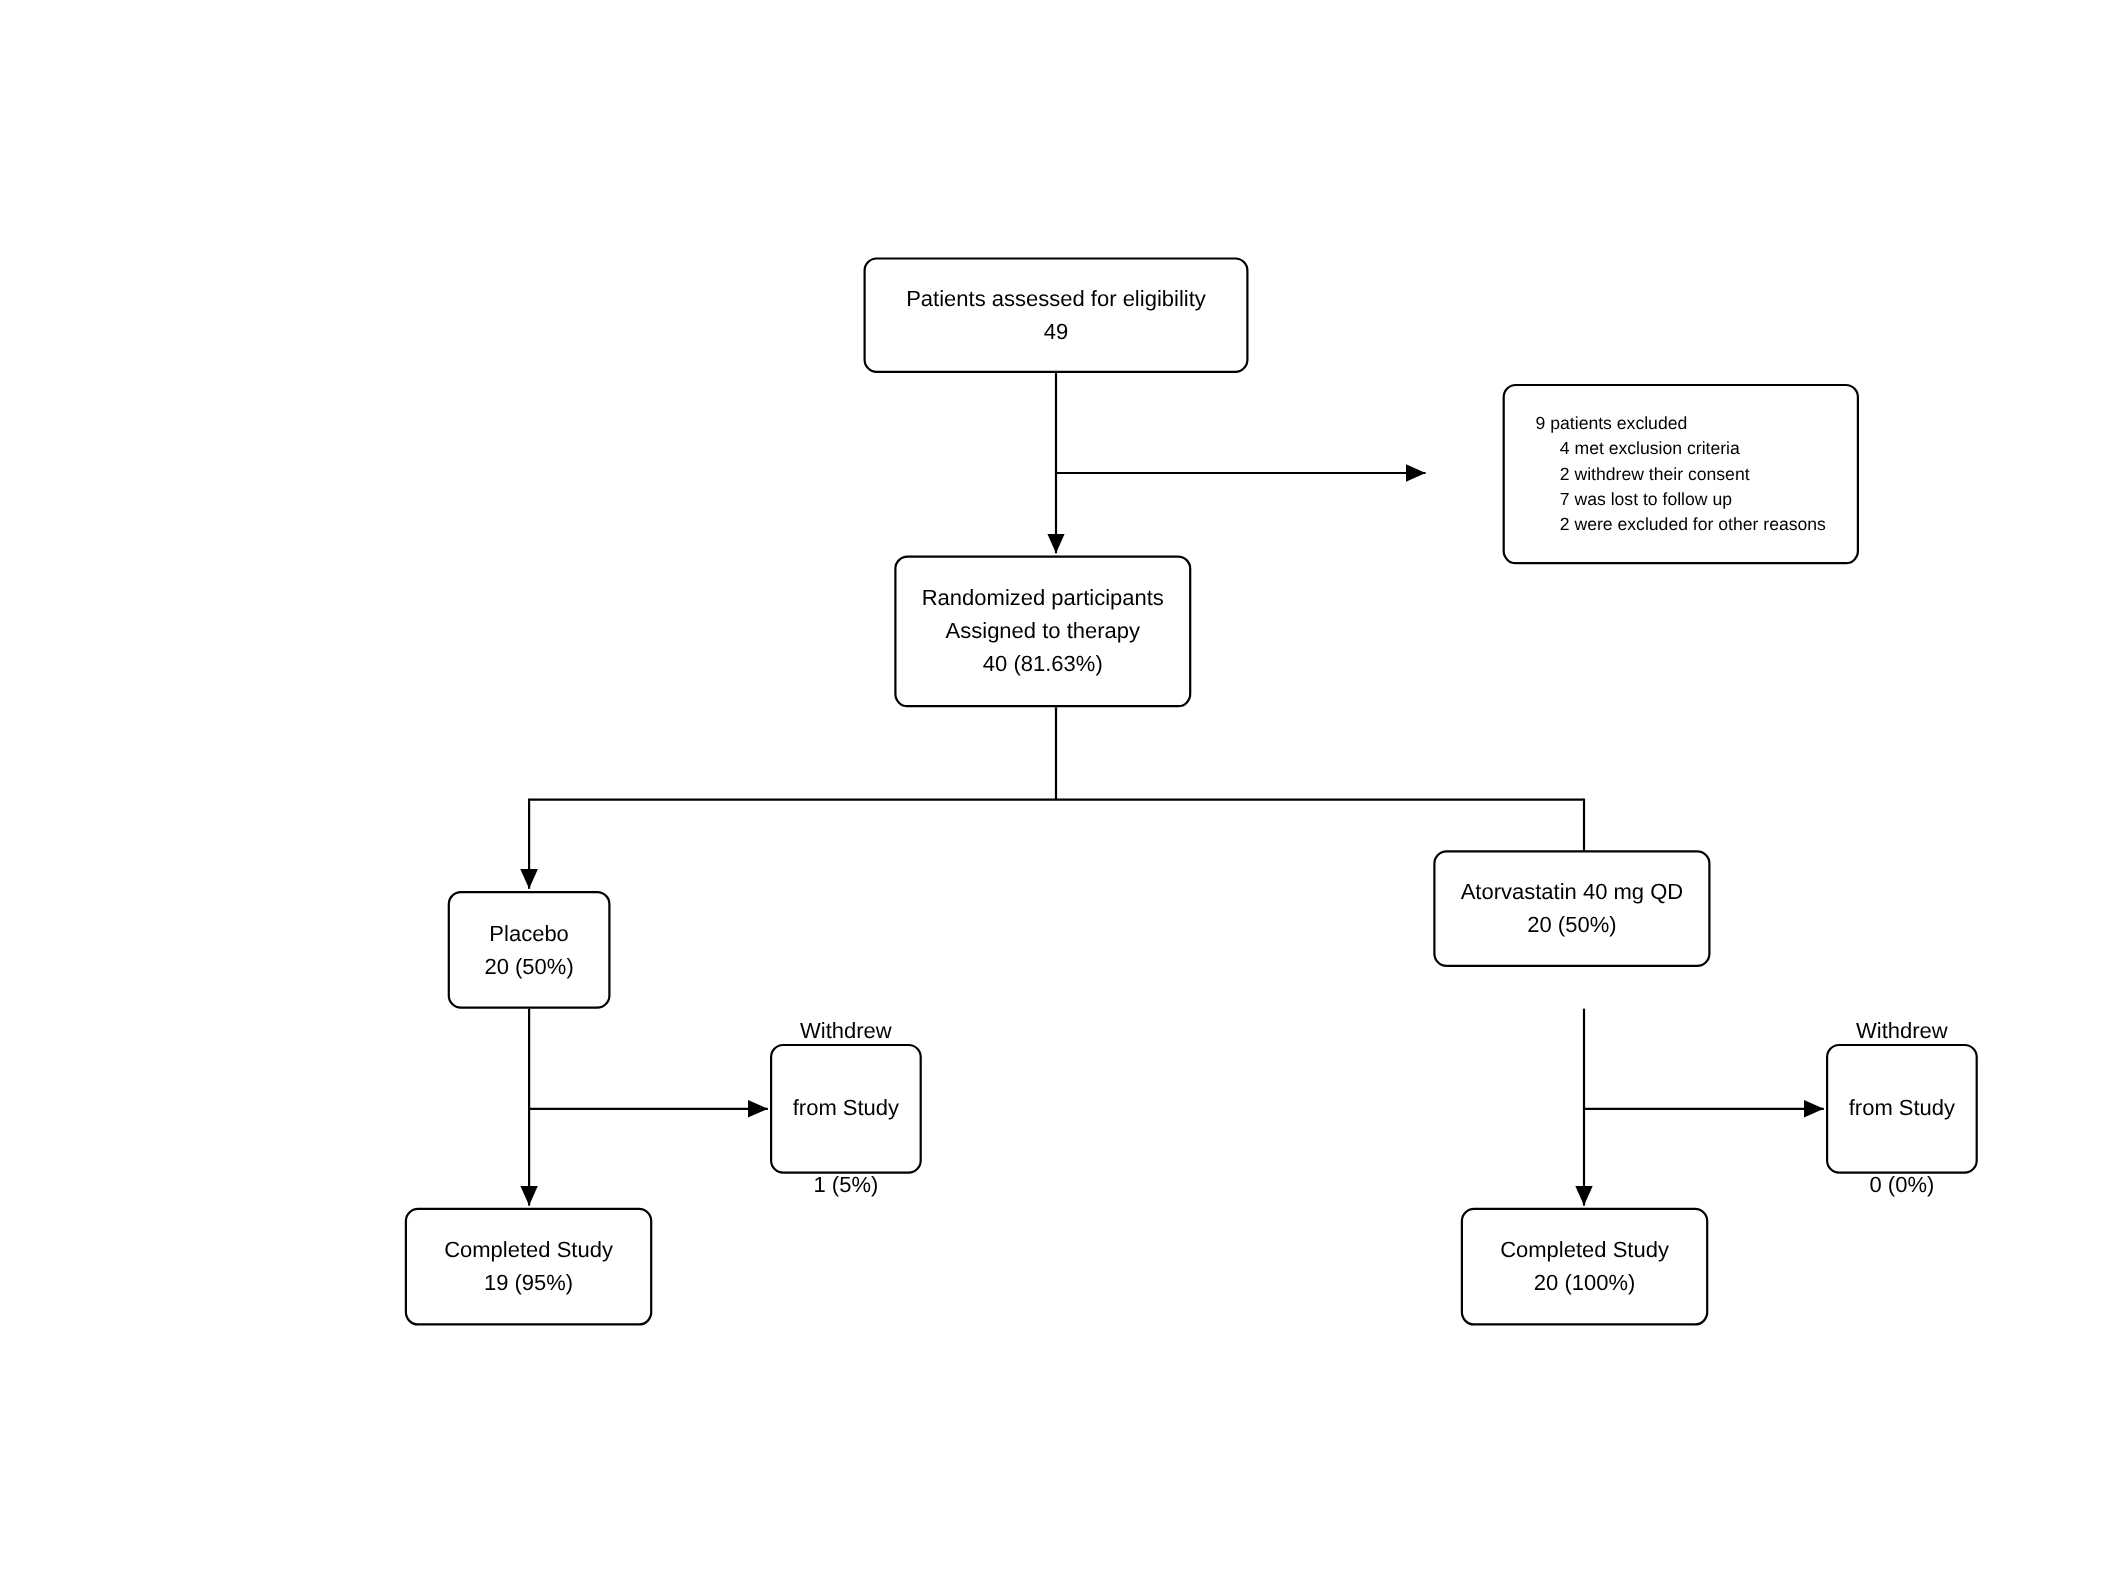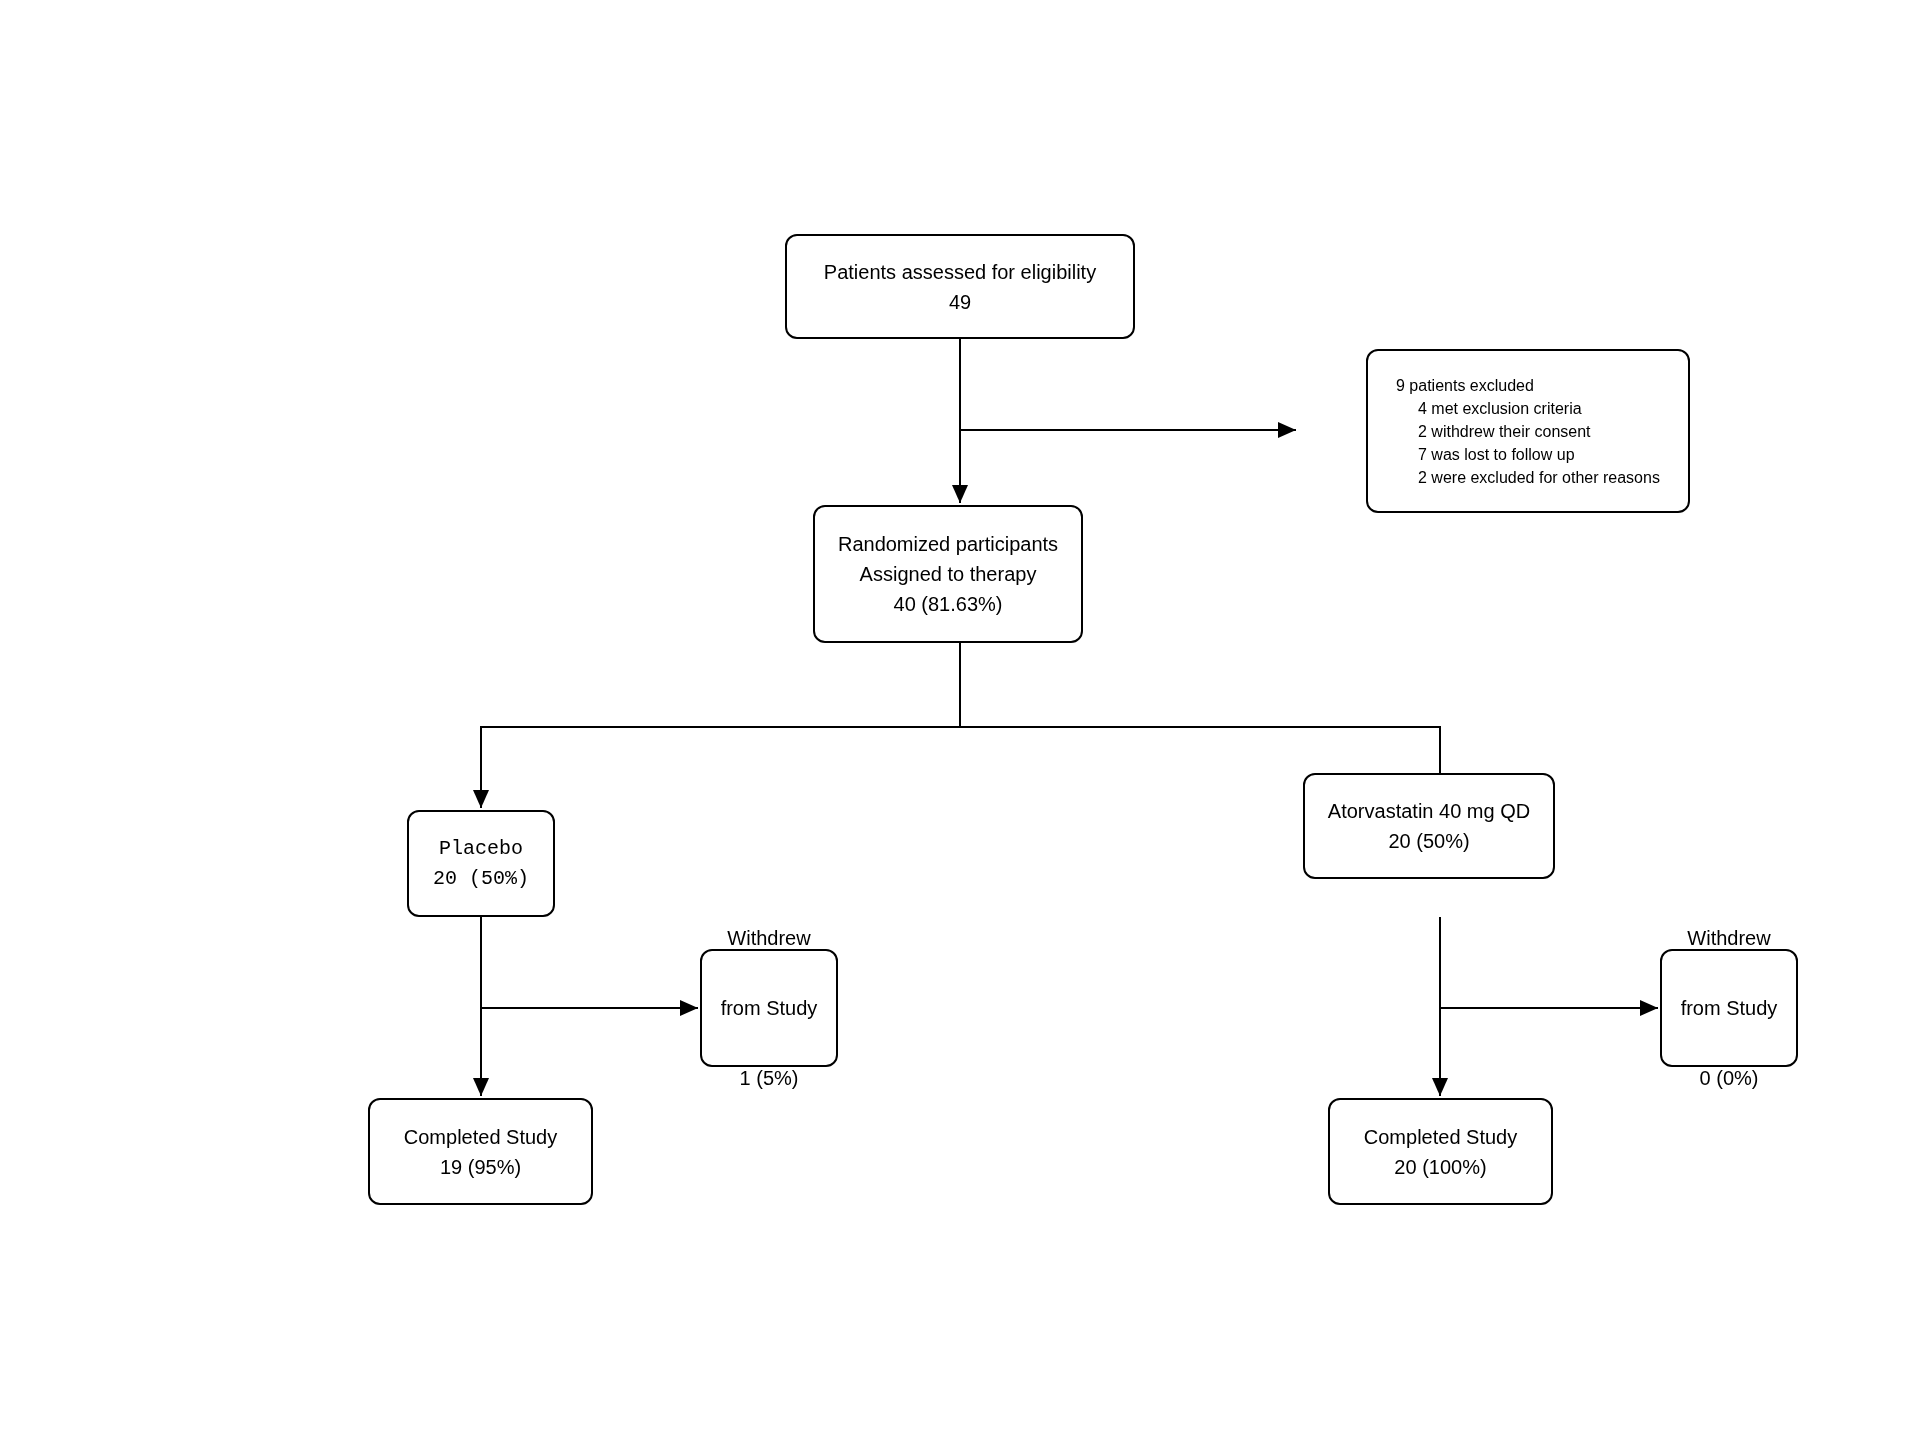--- a/index.html
+++ b/index.html
@@ -52,21 +52,21 @@
     line-height: 23px;
     padding: 8px 10px 8px 28px;
   }
   .box-excluded .indent {
     margin-left: 22px;
     text-align: center;
   }
   #eligibility-box   { left: 785px;  top: 234px;  width: 350px; height: 105px; }
   #excluded-box      { left: 1366px; top: 349px;  width: 324px; height: 164px; }
   #randomized-box    { left: 813px;  top: 505px;  width: 270px; height: 138px; }
-  #placebo-box       { left: 407px;  top: 810px;  width: 148px; height: 107px; font-family: Liberation Mono, monospace; }
+  #placebo-box       { left: 407px;  top: 810px;  width: 148px; height: 107px; }
   #atorvastatin-box  { left: 1303px; top: 773px;  width: 252px; height: 106px; }
   #placebo-withdrew-box      { left: 700px;  top: 949px;  width: 138px; height: 118px; }
   #atorvastatin-withdrew-box { left: 1660px; top: 949px;  width: 138px; height: 118px; }
   #placebo-completed-box     { left: 368px;  top: 1098px; width: 225px; height: 107px; }
   #atorvastatin-completed-box{ left: 1328px; top: 1098px; width: 225px; height: 107px; }
 </style>
 </head>
 <body>
 
 <div id="stage">

